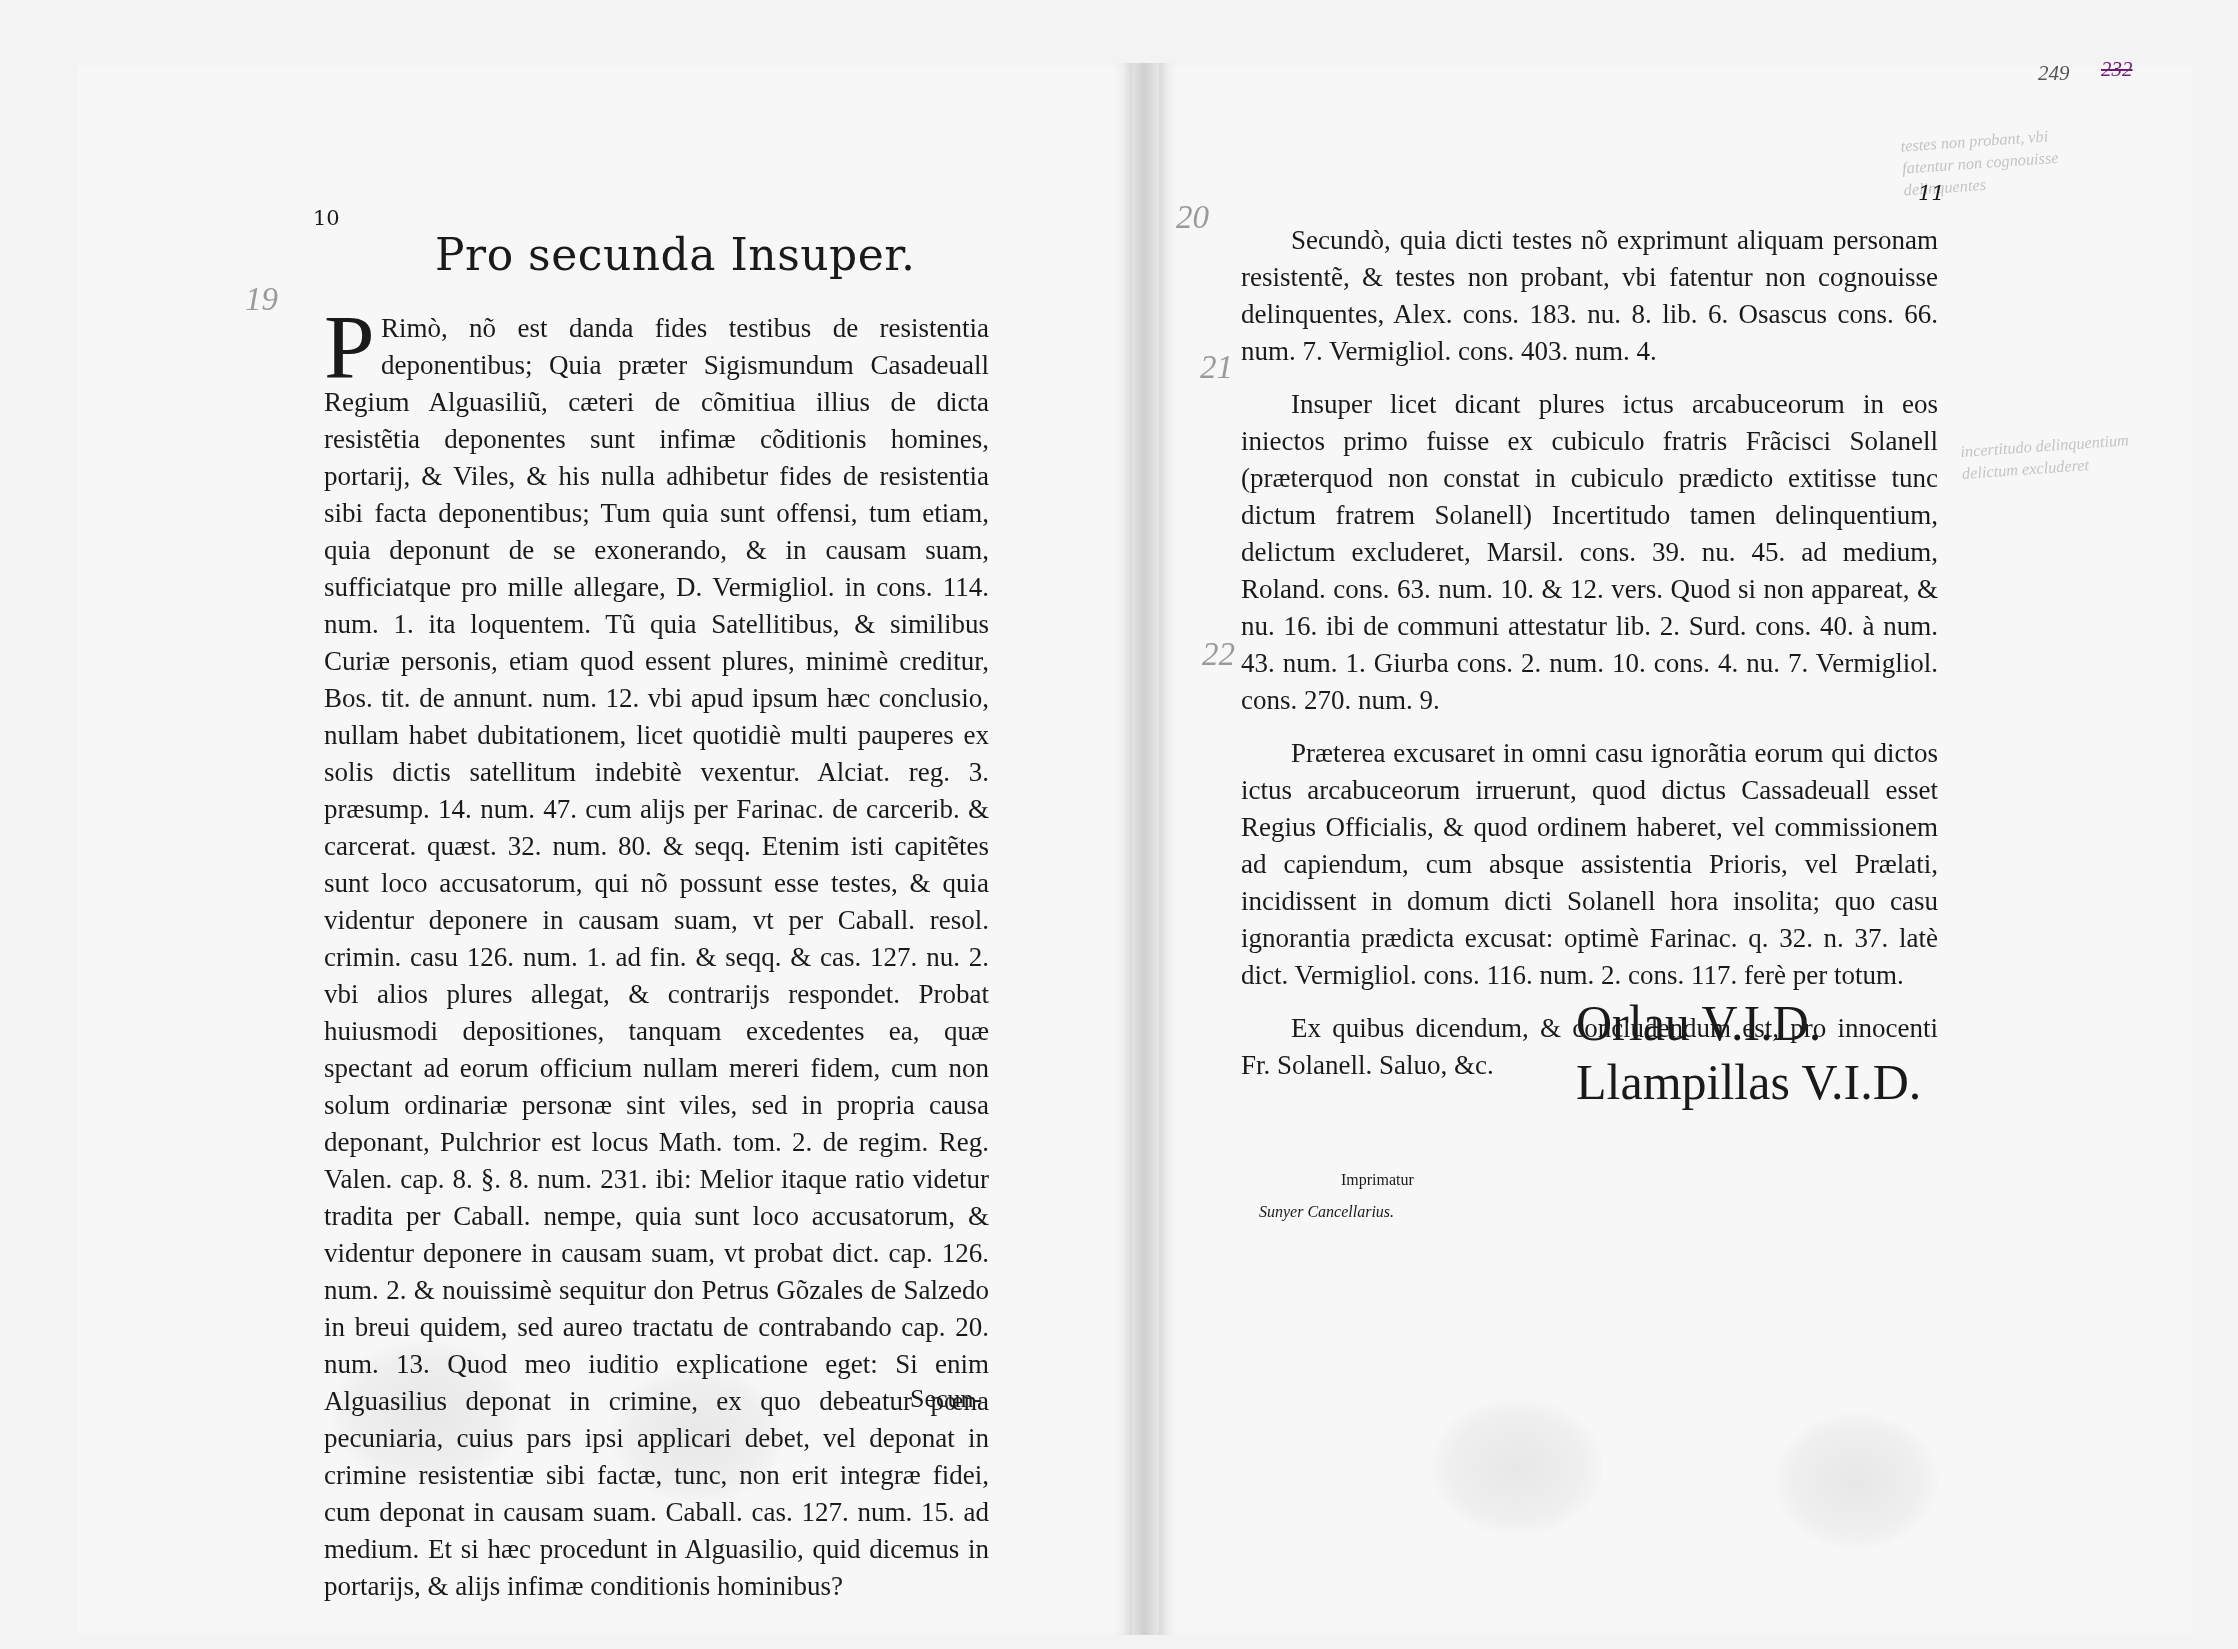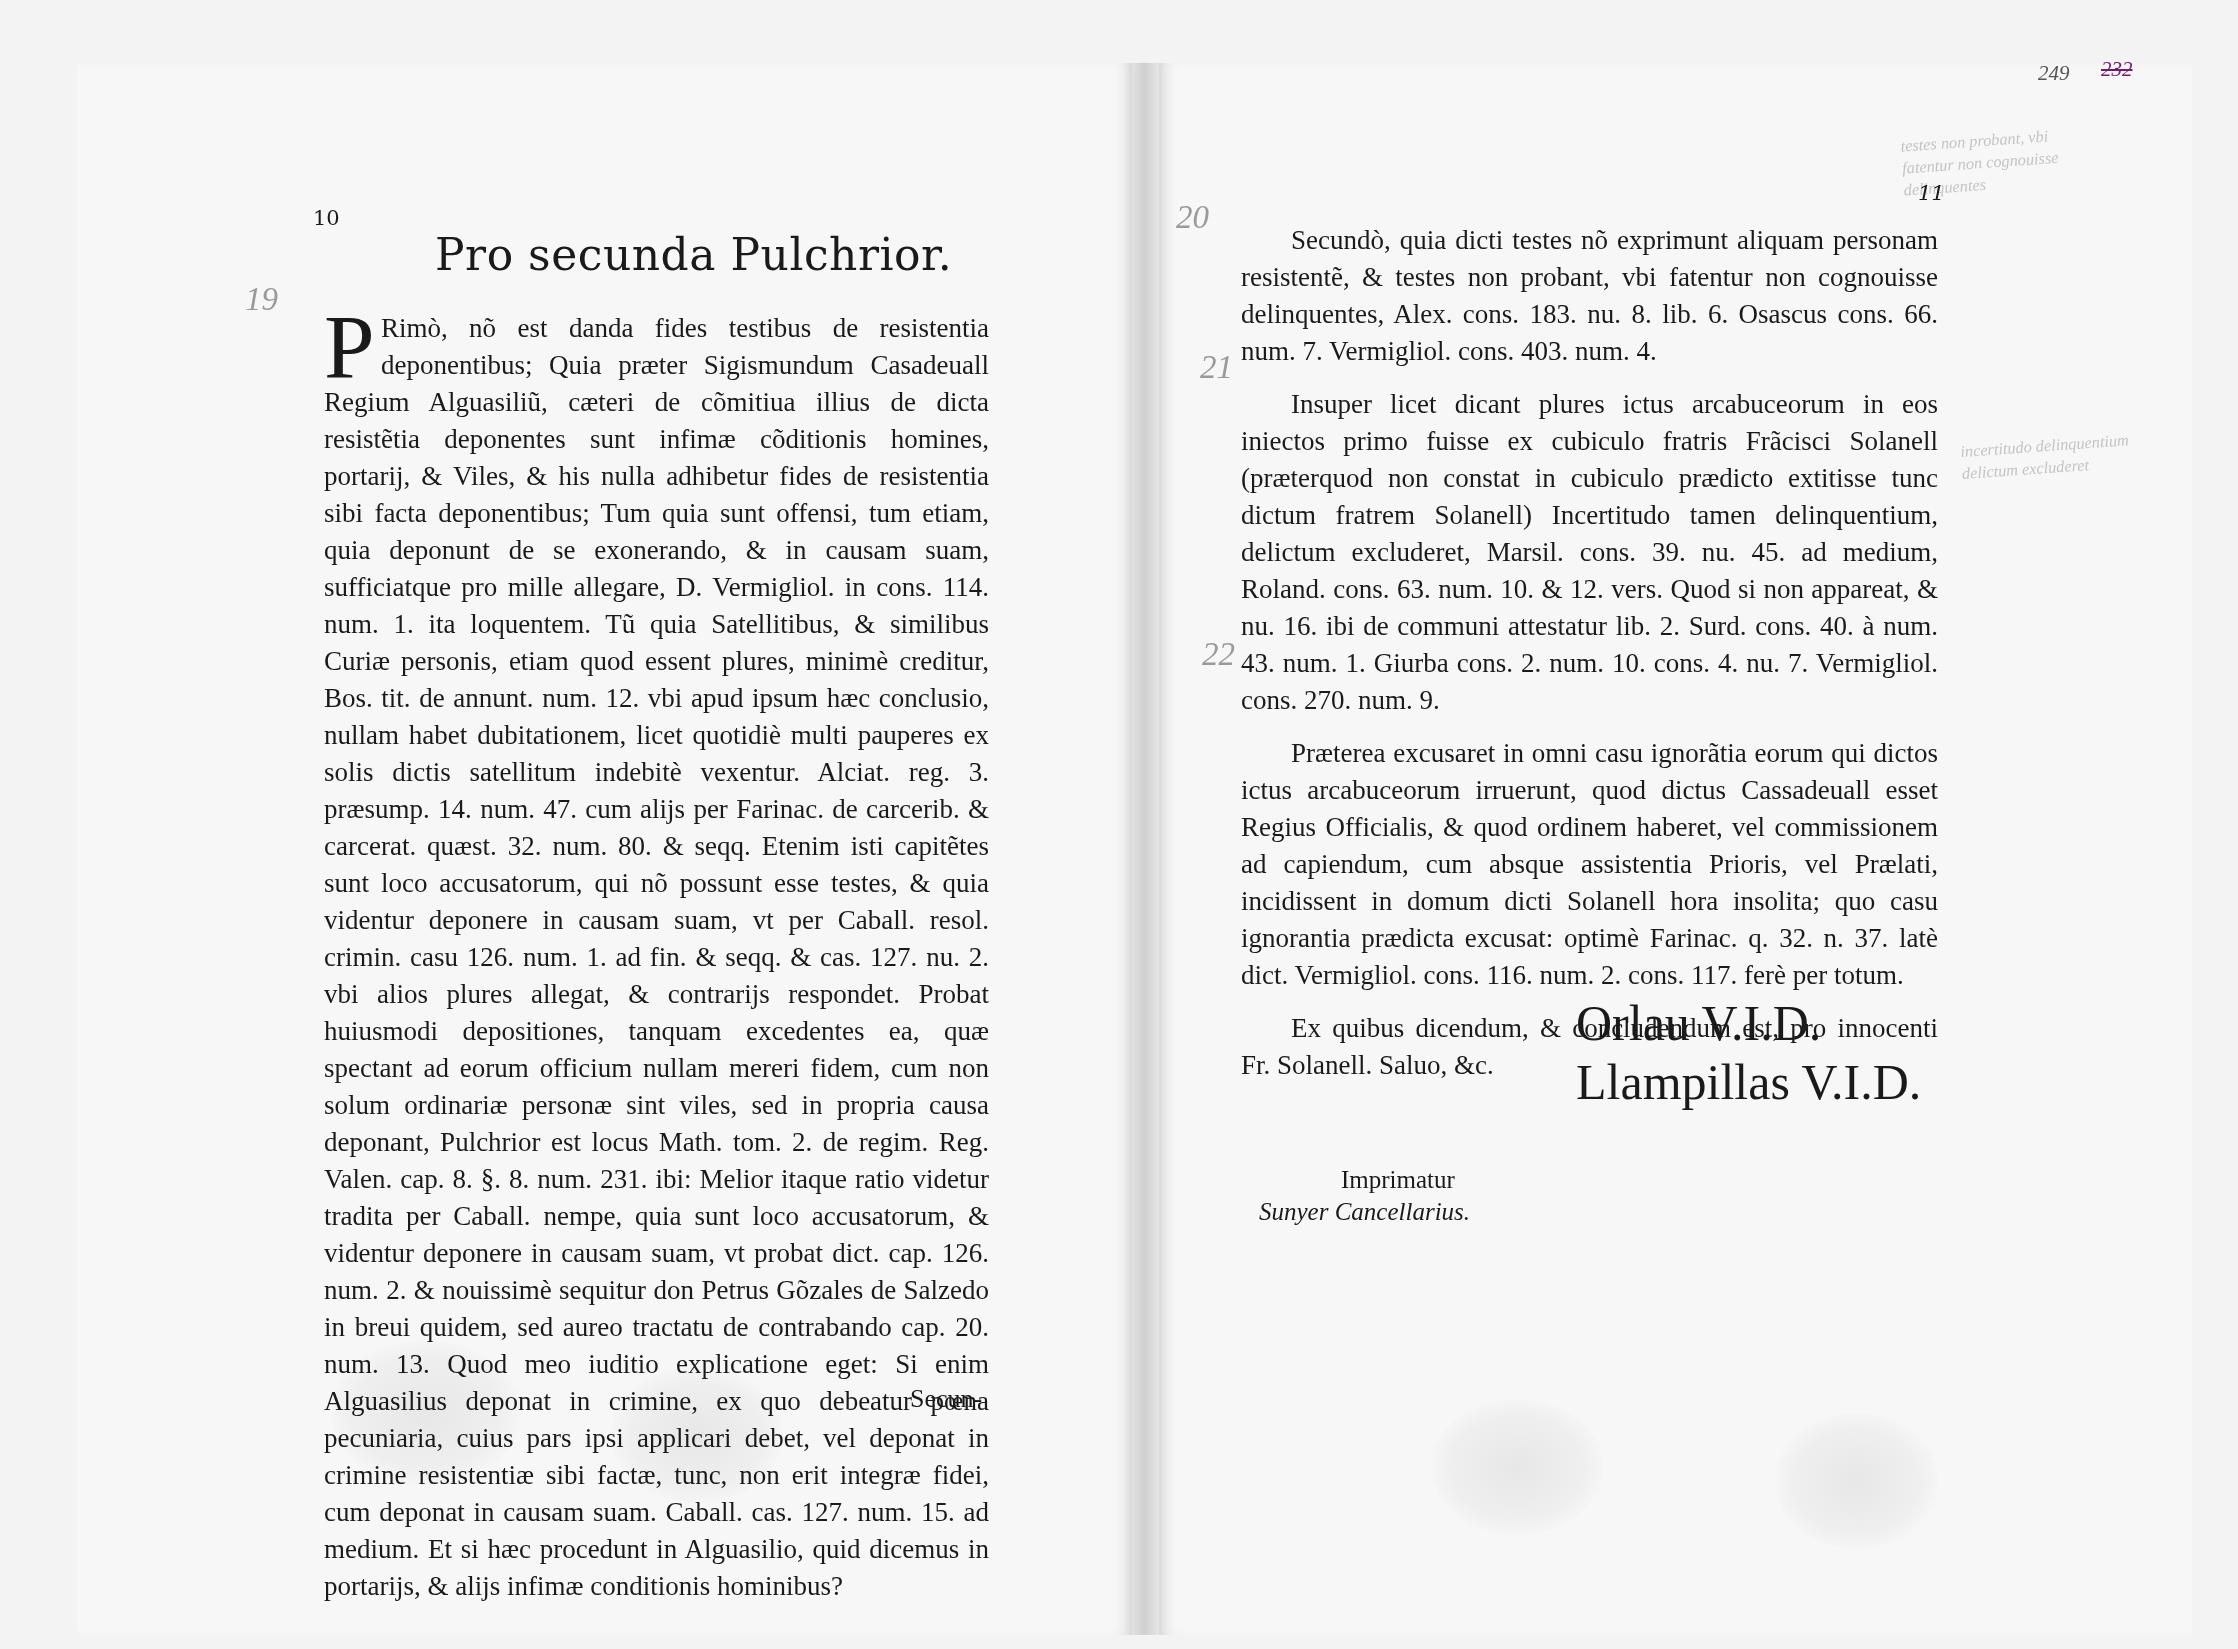--- a/index.html
+++ b/index.html
@@ -12,40 +12,40 @@
   .title{position:absolute;font-size:44px;letter-spacing:0.5px;}
   .textblock{position:absolute;font-family:"Liberation Serif",serif;font-size:27px;line-height:37px;text-align:justify;}
   .textblock p{margin:16px;}
   .indent{text-indent:50px;}
   .dropcap{float:left;font-size:91px;line-height:68px;margin:3.6px 6.3px 0 0;}
   .margin-note{position:absolute;font-family:"Liberation Serif",serif;font-style:italic;color:#9a9a9a;font-size:33px;}
   .faint-note{position:absolute;font-family:"Liberation Serif",serif;font-style:italic;color:#c4c4c4;font-size:16.3px;line-height:22px;transform:rotate(-4deg);}
   .folio{position:absolute;font-family:"Liberation Serif",serif;font-style:italic;font-size:21px;color:#701a75;}
   .catchword{position:absolute;font-family:"Liberation Serif",serif;font-size:26px;}
   .signature{position:absolute;font-family:"Liberation Serif",serif;font-size:50px;line-height:59px;}
-  .imprimatur{position:absolute;font-family:"Liberation Serif",serif;font-size:25px;line-height:32px;}
+  .imprimatur{position:absolute;font-family:"Liberation Serif",serif;font-size:16px;line-height:32px;}
   .imprimatur .l2{font-style:italic;}
   .stain{position:absolute;border-radius:50%;background:radial-gradient(ellipse,#e7e7e7 0%,#efefef 55%,transparent 75%);}
 </style>
 </head>
 <body>
 
 <div class="page" id="page-left">
   <div class="stain" style="left:254px;top:1277px;width:190px;height:145px;"></div>
   <div class="stain" style="left:534px;top:1304px;width:172px;height:136px;"></div>
 </div>
 <div class="gutter"></div>
 
 <div class="page" id="page-right">
   <div class="stain" style="left:272px;top:1336px;width:172px;height:136px;"></div>
   <div class="stain" style="left:616px;top:1350px;width:163px;height:136px;"></div>
 </div>
 
 <div class="pageno" style="left:313px;top:206px;text-align:right;">10</div>
-<div class="title" style="left:435px;top:229px;">Pro secunda Pulchrior.</div>
+<div class="title" style="left:435px;top:229px;">Pro secunda Insuper.</div>
 <div class="margin-note" style="left:245px;top:281px;">19</div>
 
 <div class="textblock" style="left:308px;top:294px;width:697px;">
   <p><span class="dropcap">P</span><span>Rimò, nõ est danda fides testibus de resistentia deponentibus; Quia præter Sigismundum Casadeuall Regium Alguasiliũ, cæteri de cõmitiua illius de dicta resistẽtia deponentes sunt infimæ cõditionis homines, portarij, &amp; Viles, &amp; his nulla adhibetur fides de resistentia sibi facta deponentibus; Tum quia sunt offensi, tum etiam, quia deponunt de se exonerando, &amp; in causam suam, sufficiatque pro mille allegare, D. Vermigliol. in cons. 114. num. 1. ita loquentem. Tũ quia Satellitibus, &amp; similibus Curiæ personis, etiam quod essent plures, minimè creditur, Bos. tit. de annunt. num. 12. vbi apud ipsum hæc conclusio, nullam habet dubitationem, licet quotidiè multi pauperes ex solis dictis satellitum indebitè vexentur. Alciat. reg. 3. præsump. 14. num. 47. cum alijs per Farinac. de carcerib. &amp; carcerat. quæst. 32. num. 80. &amp; seqq. Etenim isti capitẽtes sunt loco accusatorum, qui nõ possunt esse testes, &amp; quia videntur deponere in causam suam, vt per Caball. resol. crimin. casu 126. num. 1. ad fin. &amp; seqq. &amp; cas. 127. nu. 2. vbi alios plures allegat, &amp; contrarijs respondet. Probat huiusmodi depositiones, tanquam excedentes ea, quæ spectant ad eorum officium nullam mereri fidem, cum non solum ordinariæ personæ sint viles, sed in propria causa deponant, Pulchrior est locus Math. tom. 2. de regim. Reg. Valen. cap. 8. §. 8. num. 231. ibi: Melior itaque ratio videtur tradita per Caball. nempe, quia sunt loco accusatorum, &amp; videntur deponere in causam suam, vt probat dict. cap. 126. num. 2. &amp; nouissimè sequitur don Petrus Gõzales de Salzedo in breui quidem, sed aureo tractatu de contrabando cap. 20. num. 13. Quod meo iuditio explicatione eget: Si enim Alguasilius deponat in crimine, ex quo debeatur pœna pecuniaria, cuius pars ipsi applicari debet, vel deponat in crimine resistentiæ sibi factæ, tunc, non erit integræ fidei, cum deponat in causam suam. Caball. cas. 127. num. 15. ad medium. Et si hæc procedunt in Alguasilio, quid dicemus in portarijs, &amp; alijs infimæ conditionis hominibus?</span></p>
 </div>
 
 <div class="catchword" style="left:910px;top:1384px;">Secun-</div>
 
 <div class="folio" style="left:2038px;top:61px;color:#555;">249</div>
 <div class="folio" style="left:2101px;top:57px;text-decoration:line-through;">232</div>

